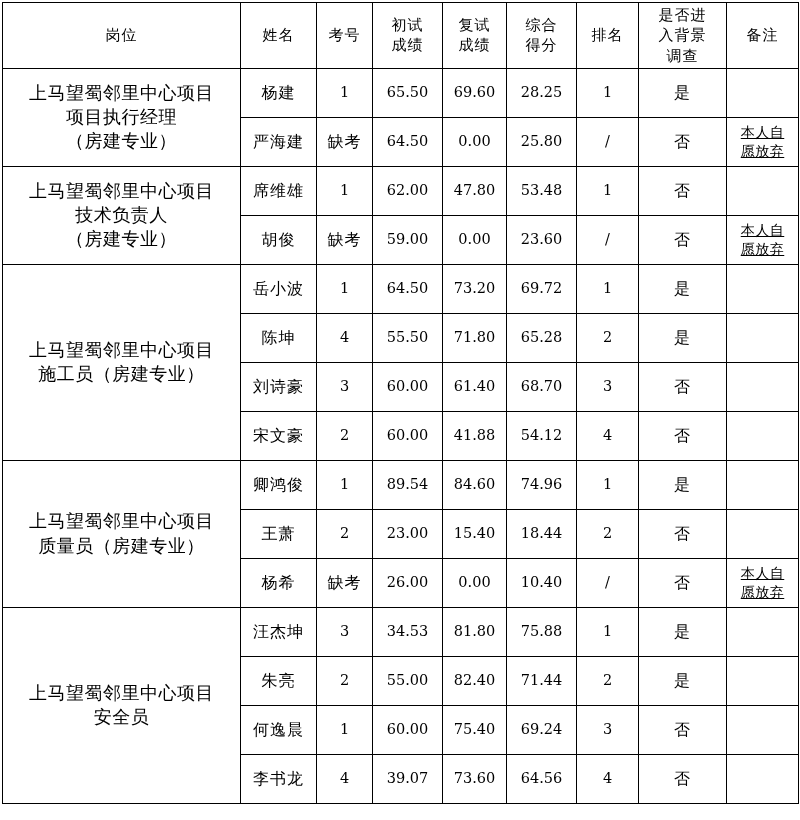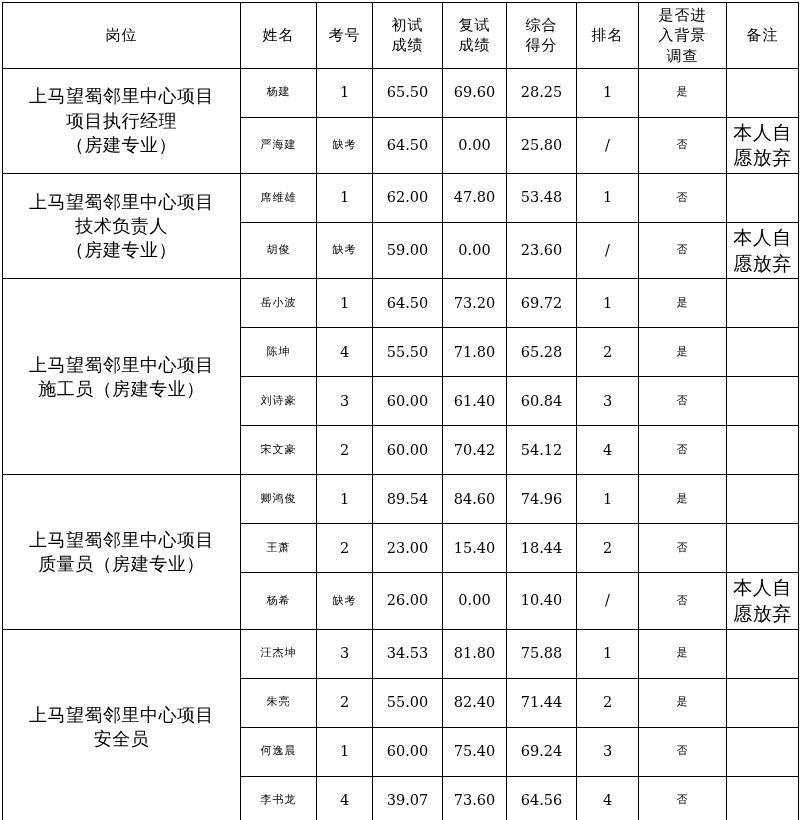--- a/index.html
+++ b/index.html
@@ -47,31 +47,32 @@
   .col-rank   { width: 62px; }
   .col-bg     { width: 88px; }
   .col-note   { width: 72px; }
 
   .post-cell {
     font-size: 18px;
     letter-spacing: 0.5px;
     line-height: 1.7;
   }
   .name-cell {
-    font-size: 11px;
+    font-size: 16px;
     letter-spacing: 1px;
   }
   .num {
     font-family: "DejaVu Serif", "Liberation Serif", serif;
     font-size: 14.5px;
   }
   .note-cell {
-    font-size: 19px;
+    font-size: 14px;
     line-height: 1.45;
     letter-spacing: 0.5px;
+    text-decoration: underline;
   }
   .row-tall td { height: 44px; }
   .hdr-two-line { line-height: 1.3; }
 </style>
 </head>
 <body>
 
 <table class="result-table">
   <colgroup>
     <col class="col-post">
@@ -192,30 +193,30 @@
       <td class="num">65.28</td>
       <td class="num">2</td>
       <td class="name-cell">是</td>
       <td class="note-cell"></td>
     </tr>
     <tr class="row-tall">
       <td class="name-cell">刘诗豪</td>
       <td class="num">3</td>
       <td class="num">60.00</td>
       <td class="num">61.40</td>
-      <td class="num">60.84</td>
+      <td class="num">68.70</td>
       <td class="num">3</td>
       <td class="name-cell">否</td>
       <td class="note-cell"></td>
     </tr>
     <tr class="row-tall">
       <td class="name-cell">宋文豪</td>
       <td class="num">2</td>
       <td class="num">60.00</td>
-      <td class="num">70.42</td>
+      <td class="num">41.88</td>
       <td class="num">54.12</td>
       <td class="num">4</td>
       <td class="name-cell">否</td>
       <td class="note-cell"></td>
     </tr>
 
     <tr class="row-tall">
       <td class="post-cell" rowspan="3">
         <div>上马望蜀邻里中心项目</div>
         <div>质量员（房建专业）</div>

